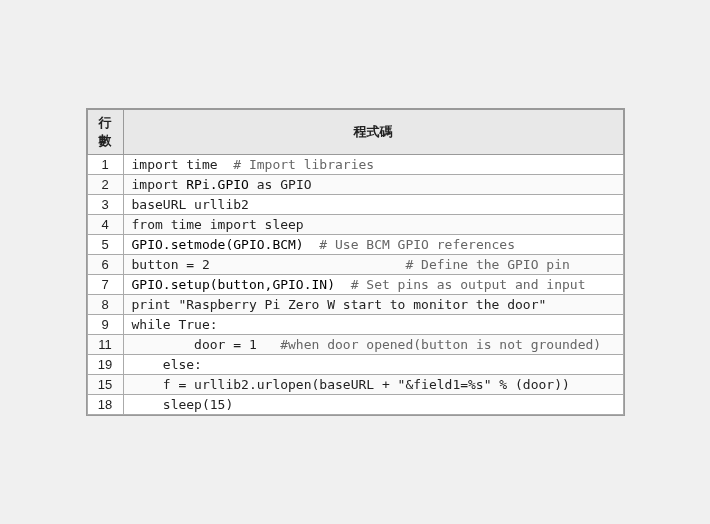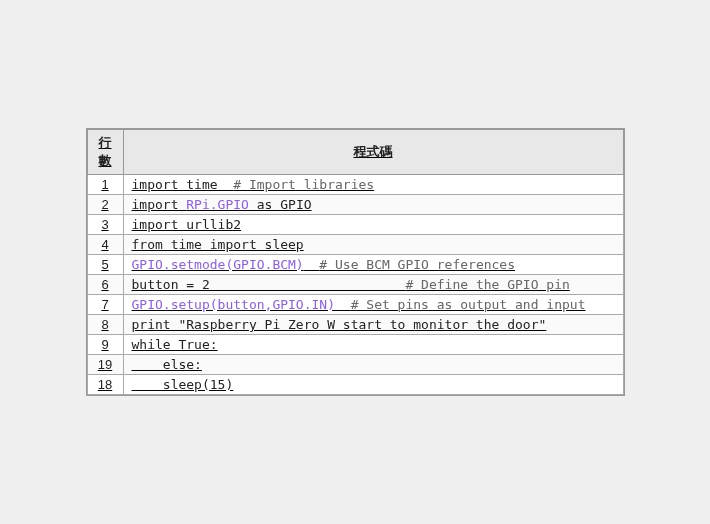--- a/index.html
+++ b/index.html
@@ -15,21 +15,20 @@
       min-height: 100vh;
       font-family: Arial, sans-serif;
     }
     .table-container {
       background: white;
       border: 1px solid #999;
     }
     table {
       border-collapse: collapse;
       font-size: 13px;
-      text-decoration: underline;
     }
     th {
       background: #e8e8e8;
       border: 1px solid #999;
       padding: 4px 10px;
       font-weight: bold;
       font-size: 13px;
       color: #222;
       text-align: center;
     }
@@ -48,21 +47,21 @@
       color: #222;
       font-family: Arial, sans-serif;
       font-size: 13px;
       padding: 2px 6px;
     }
     td.code {
       color: #222;
       min-width: 500px;
     }
     .red {
-      color: #8b5cf6;
+      color: #000000;
     }
     .comment {
       color: #666;
     }
     tr:nth-child(even) td {
       background: #fafafa;
     }
     tr:nth-child(odd) td {
       background: #fff;
     }
@@ -82,21 +81,21 @@
     <tr>
           <td class="line-num">1</td>
           <td class="code"><span>import time  </span><span class="comment"># Import libraries</span></td>
         </tr>
         <tr>
           <td class="line-num">2</td>
           <td class="code"><span>import </span><span class="red">RPi.GPIO</span><span> as GPIO</span></td>
         </tr>
         <tr>
           <td class="line-num">3</td>
-          <td class="code"><span>import urllib2</span></td>
+          <td class="code"><span>baseURL urllib2</span></td>
         </tr>
         <tr>
           <td class="line-num">4</td>
           <td class="code"><span>from time import sleep</span></td>
         </tr>
         <tr>
           <td class="line-num">5</td>
           <td class="code"><span class="red">GPIO.setmode(GPIO.BCM)</span><span>  </span><span class="comment"># Use BCM GPIO references</span></td>
         </tr>
         <tr>
@@ -109,22 +108,30 @@
         </tr>
         <tr>
           <td class="line-num">8</td>
           <td class="code"><span>print "Raspberry Pi Zero W start to monitor the door"</span></td>
         </tr>
         <tr>
           <td class="line-num">9</td>
           <td class="code"><span>while True:</span></td>
         </tr>
         <tr>
+          <td class="line-num">11</td>
+          <td class="code"><span>        door = 1   </span><span class="comment">#when door opened(button is not grounded)</span></td>
+        </tr>
+        <tr>
           <td class="line-num">19</td>
           <td class="code"><span>    else:</span></td>
+        </tr>
+        <tr>
+          <td class="line-num">15</td>
+          <td class="code"><span>    f = urllib2.urlopen(baseURL + "&amp;field1=%s" % (door))</span></td>
         </tr>
         <tr>
           <td class="line-num">18</td>
           <td class="code"><span>    sleep(15)</span></td>
         </tr>
       </tbody>
   </table>
 </div>
 
 </body></html>

